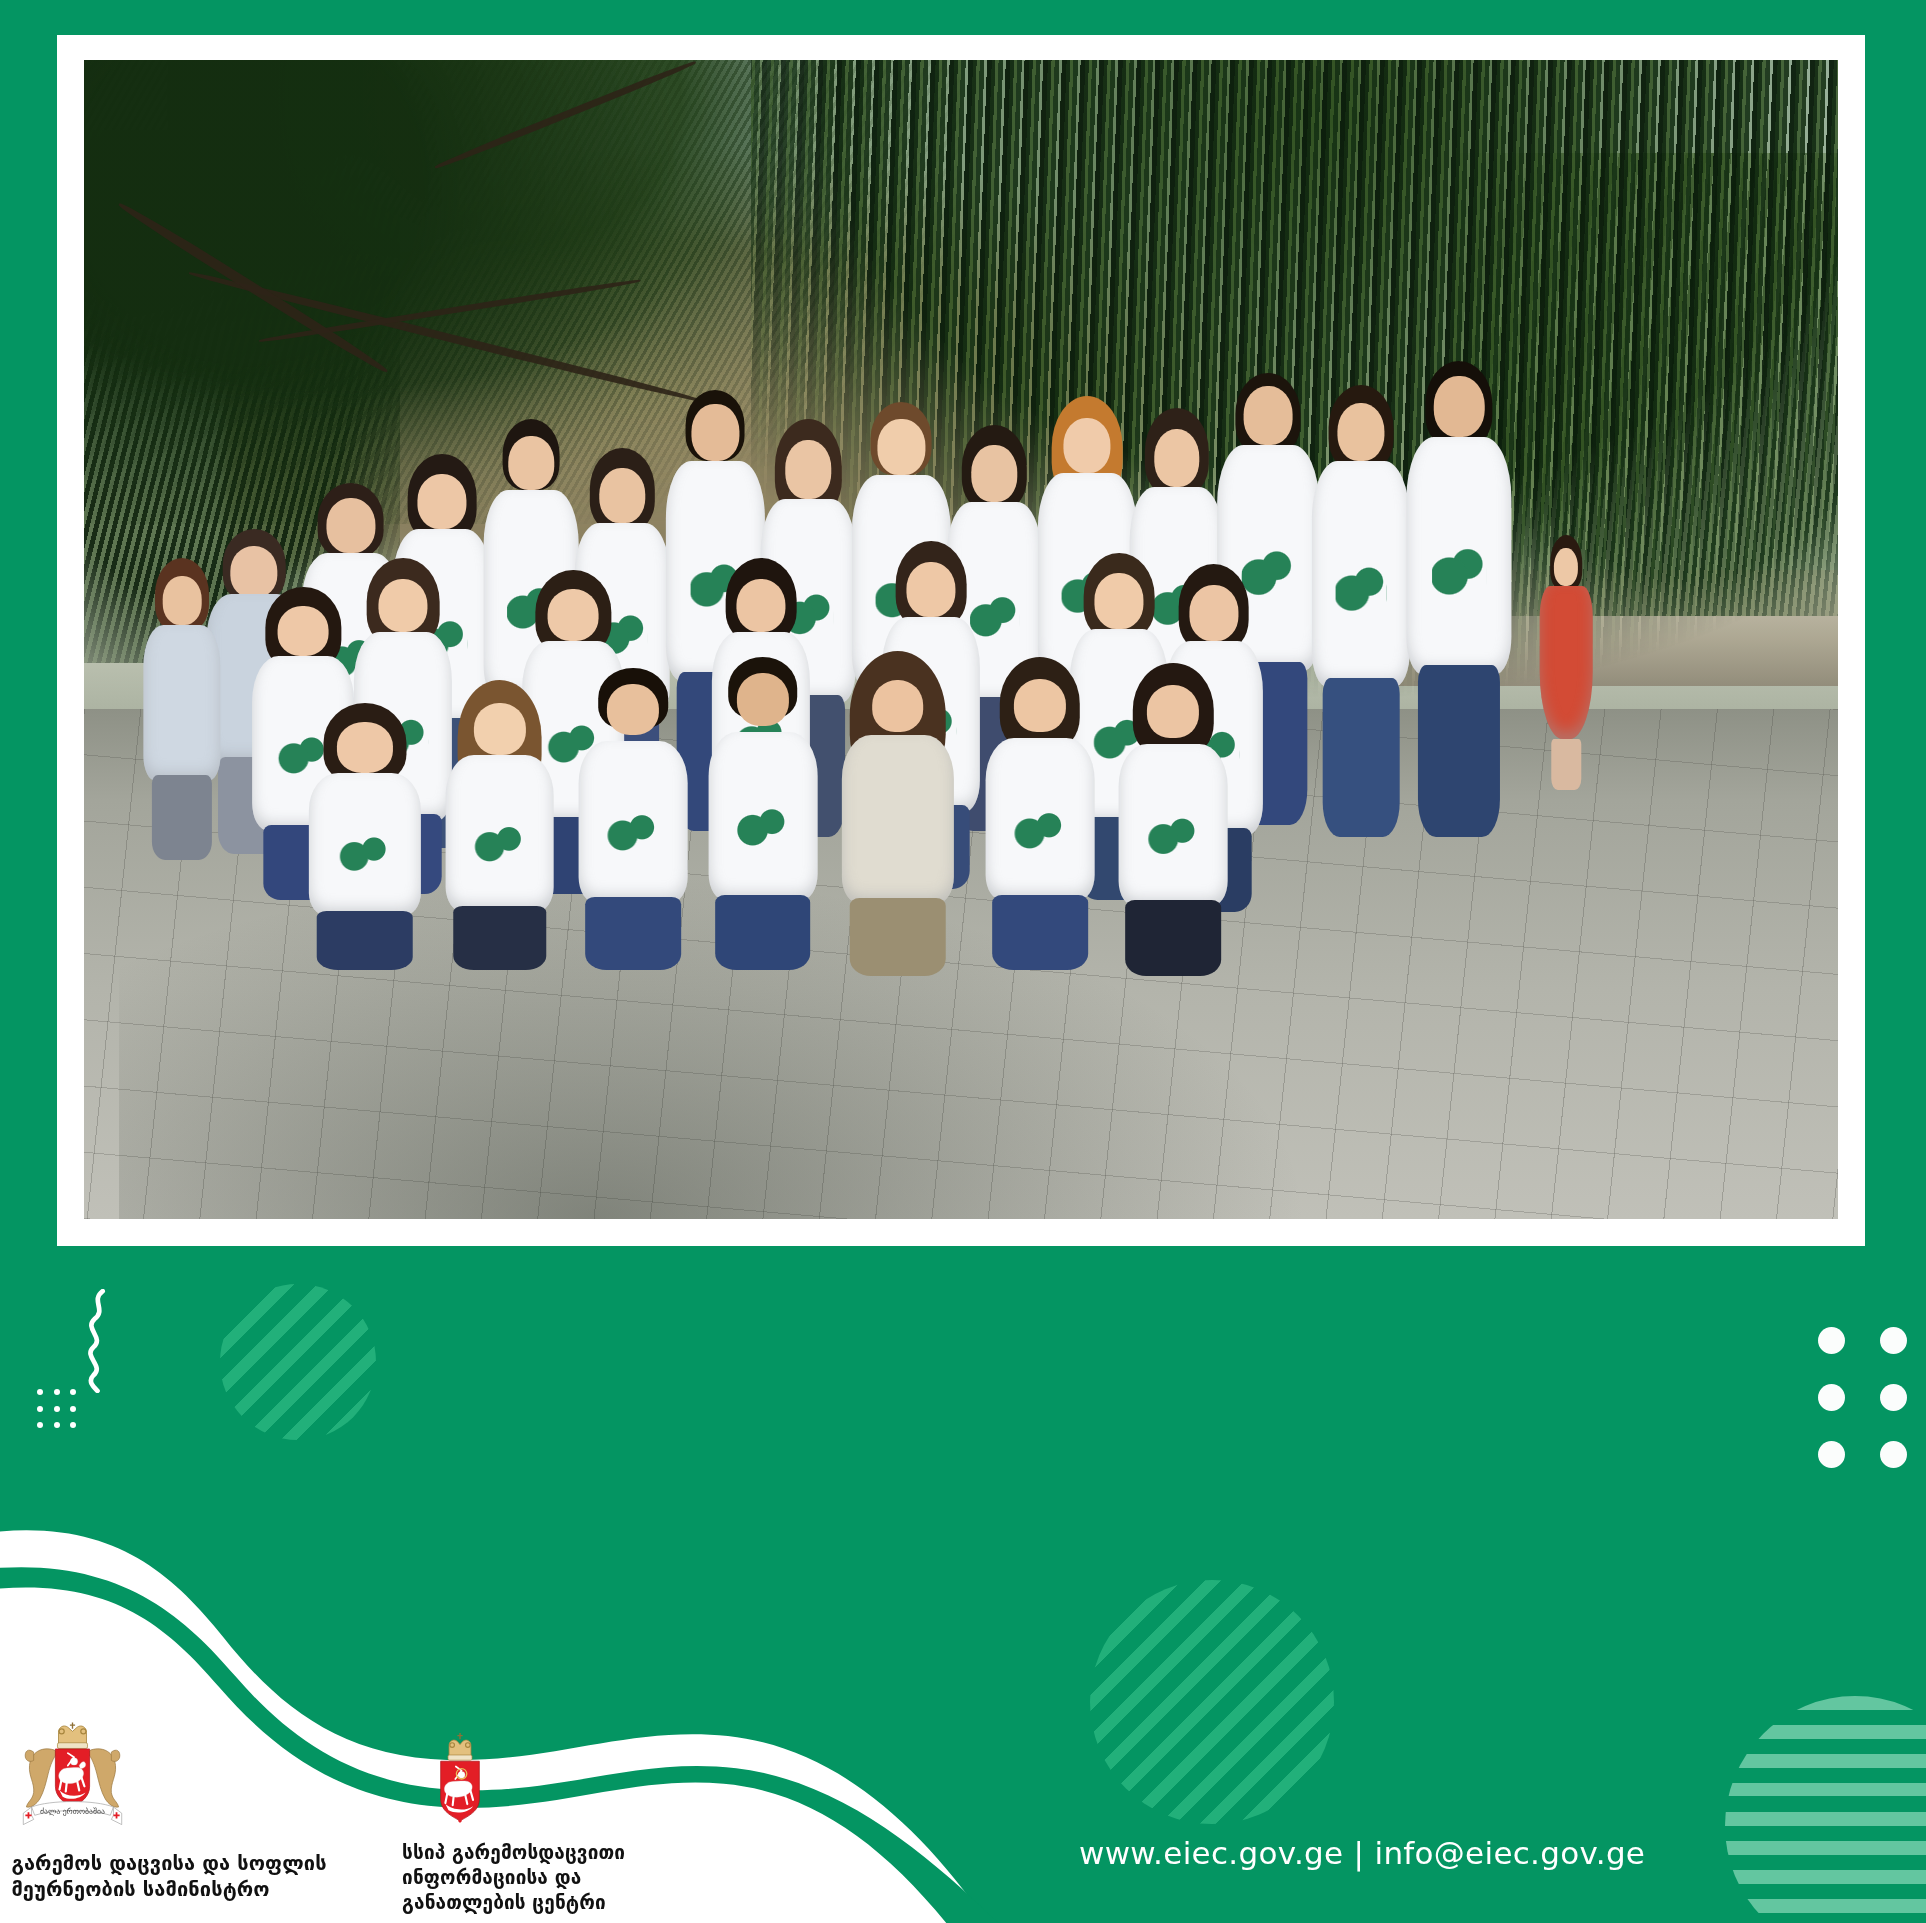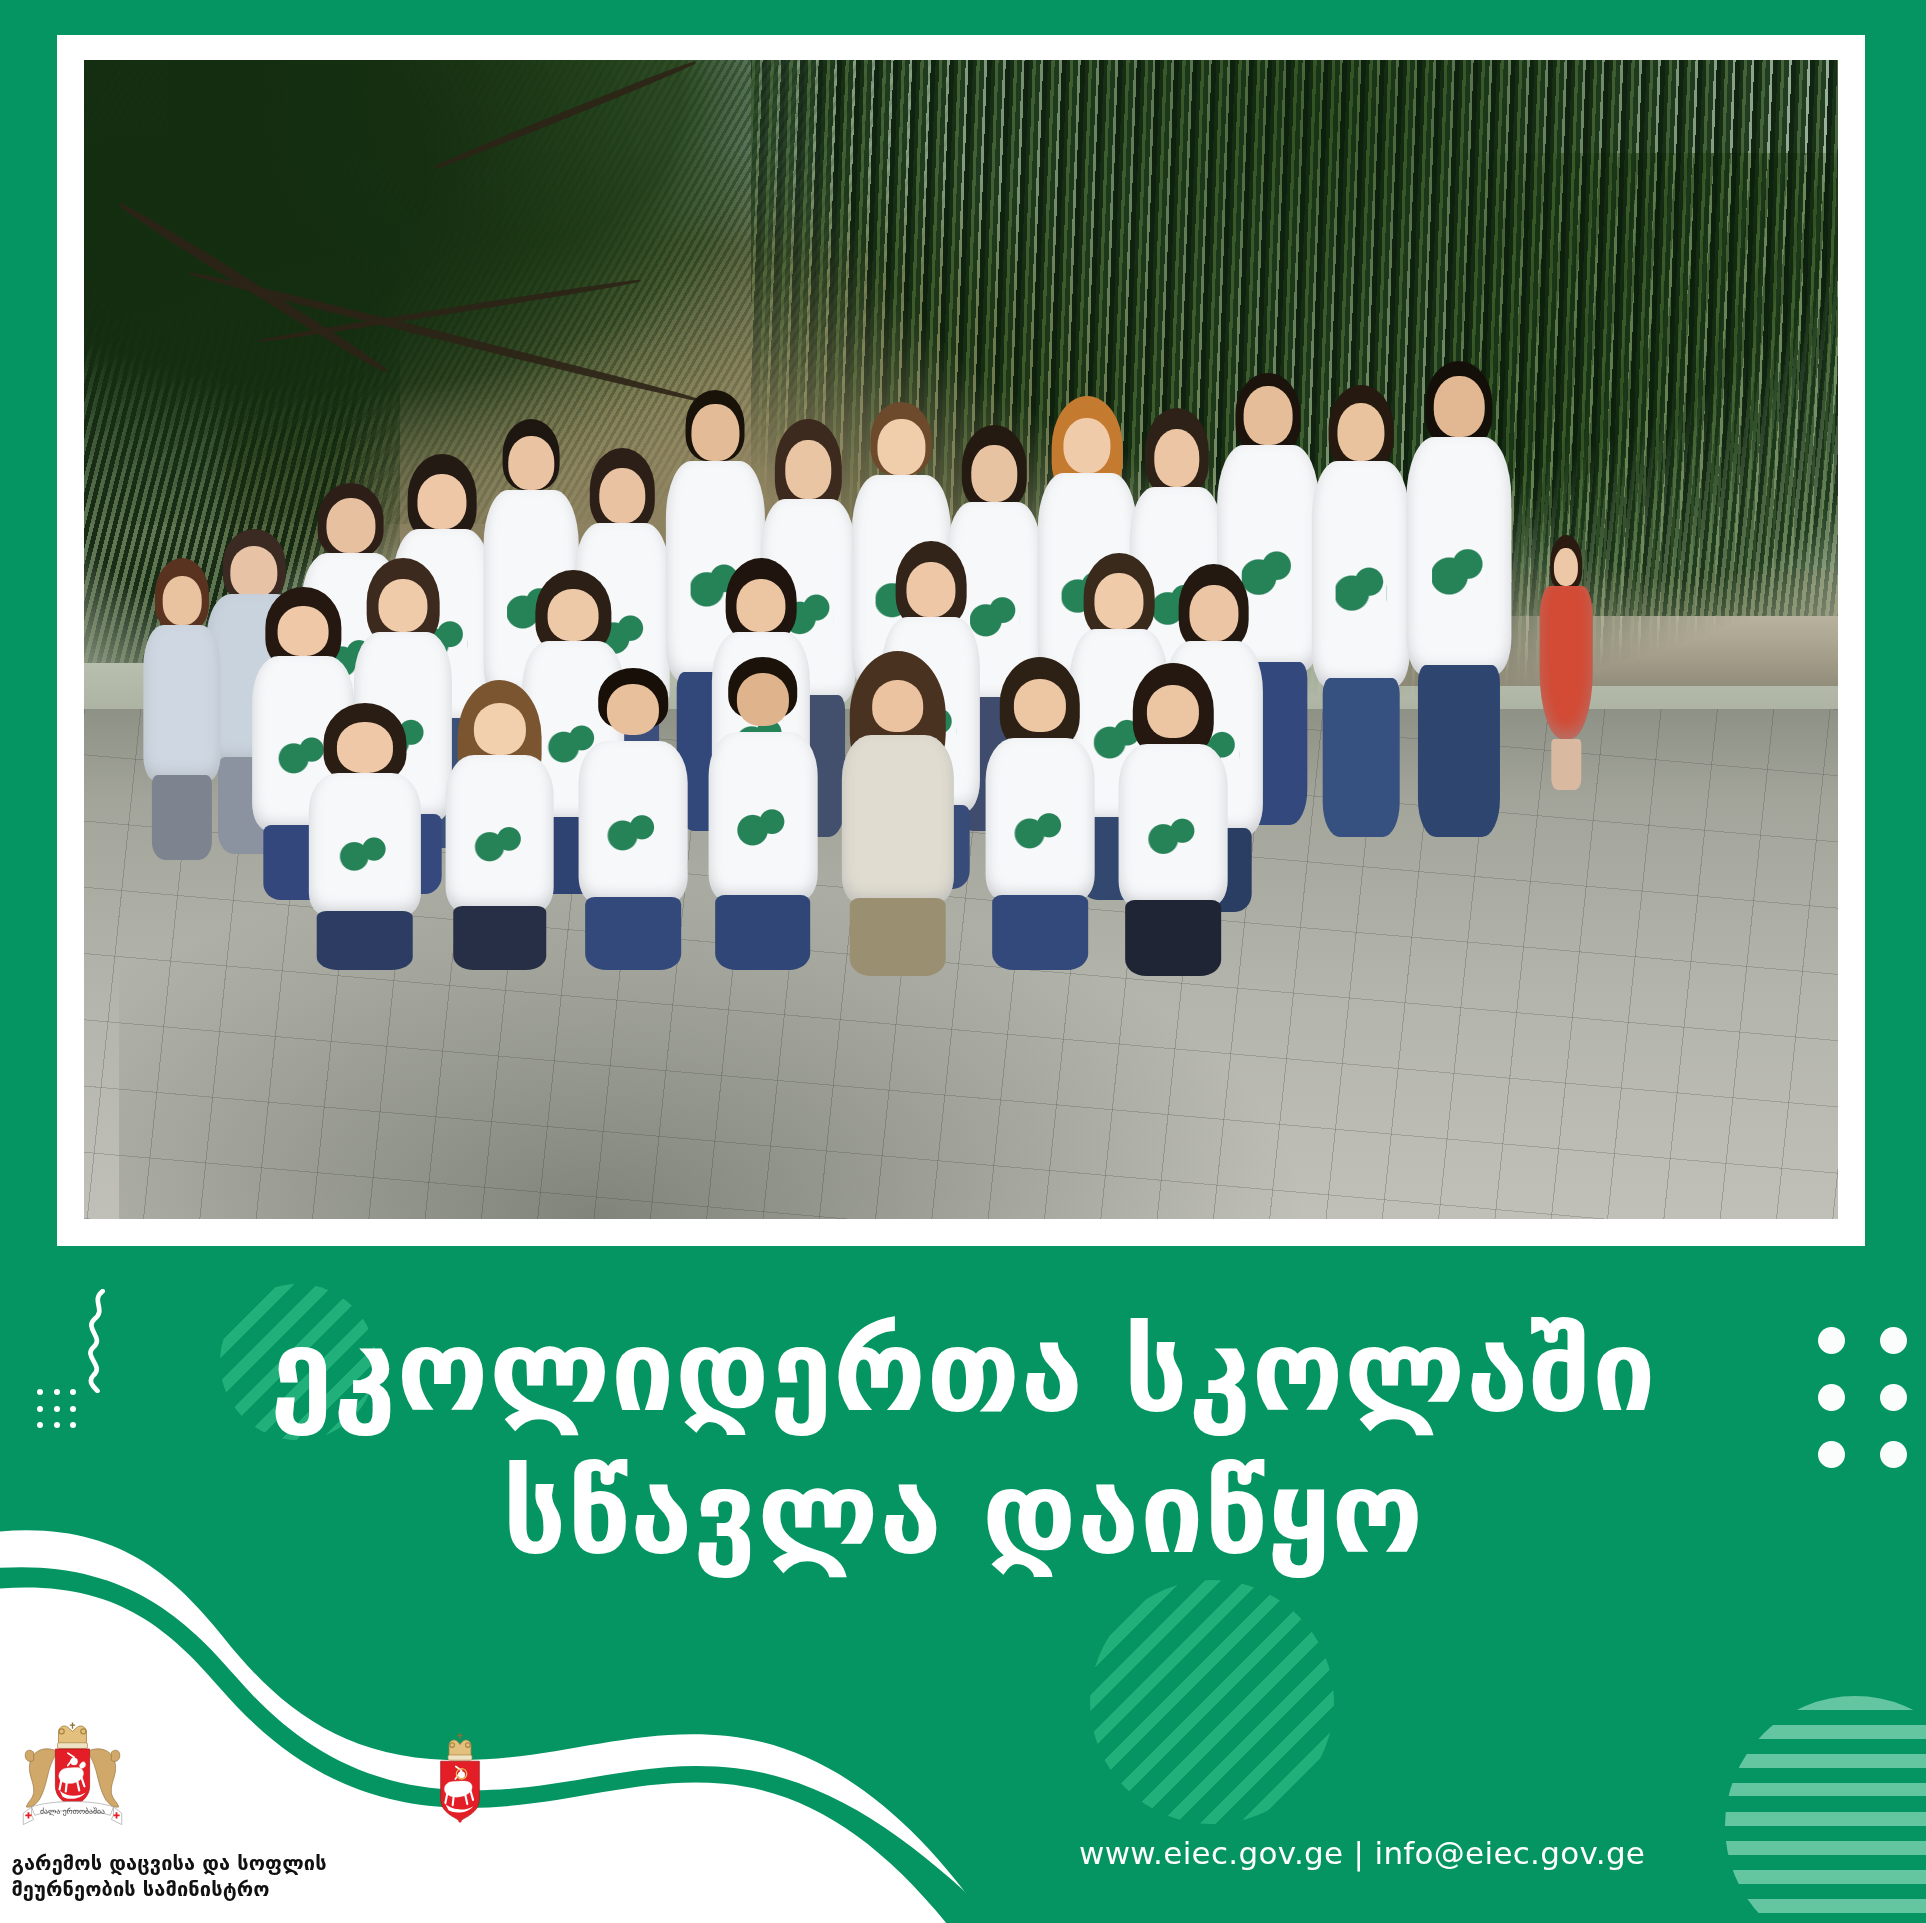--- a/index.html
+++ b/index.html
@@ -563,24 +563,20 @@
 
   <div class="dot-grid-right">
     <i></i>
       <i></i>
     <i></i>
       <i></i>
     <i></i>
       <i></i>
   </div>
 
-  <div class="title">
-    <span class="l1">ეკოლიდერთა სკოლაში</span>
-    <span class="l2">სწავლა დაიწყო</span>
-  </div>
 
   <svg class="wave" viewBox="0 0 2760 880" preserveAspectRatio="none">
     <path d="M0 126 C 220 108, 330 206, 430 330 C 530 456, 650 560, 860 566
              C 1060 572, 1210 500, 1400 520 C 1600 542, 1760 680, 1900 880
              L 0 880 Z" fill="#ffffff"></path>
     <path d="M0 196 C 230 182, 352 286, 452 404 C 552 520, 680 618, 886 624
              C 1086 630, 1226 560, 1416 582 C 1616 606, 1780 744, 1920 880
              L 1820 880 C 1686 716, 1550 626, 1392 612 C 1216 596, 1072 664, 874 658
              C 658 650, 524 544, 420 424 C 318 306, 214 220, 0 236 Z" fill="#049562"></path>
   </svg>
@@ -656,18 +652,23 @@
                    C64 94, 53 94, 44 96 Z"></path>
           <path d="M41 116 L37 136 M53 122 L51 140 M75 120 L79 138 M85 112 L90 130" stroke="#ffffff" stroke-width="4" stroke-linecap="round"></path>
           <circle cx="68" cy="82" r="6.6"></circle>
           <path d="M68 74 L57 66 M68 74 L56 90" stroke="#ffffff" stroke-width="3.2" stroke-linecap="round"></path>
           <circle cx="68" cy="80" r="10" fill="none" stroke="#e8c05c" stroke-width="2.4"></circle>
         </g>
         <path d="M37 138 C50 150, 76 152, 90 142 C82 154, 58 158, 43 150 Z" fill="#ffffff"></path>
         <path d="M61 169 C63 175, 67 175, 69 169 Z" fill="#e31e26"></path>
       </svg>
     </div>
+    <div class="org-text">
+      <div>სსიპ გარემოსდაცვითი</div>
+      <div>ინფორმაციისა და</div>
+      <div>განათლების ცენტრი</div>
+    </div>
   </div>
 
   <div class="contact">www.eiec.gov.ge | info@eiec.gov.ge</div>
 
 </div>
 
 
 </body></html>

